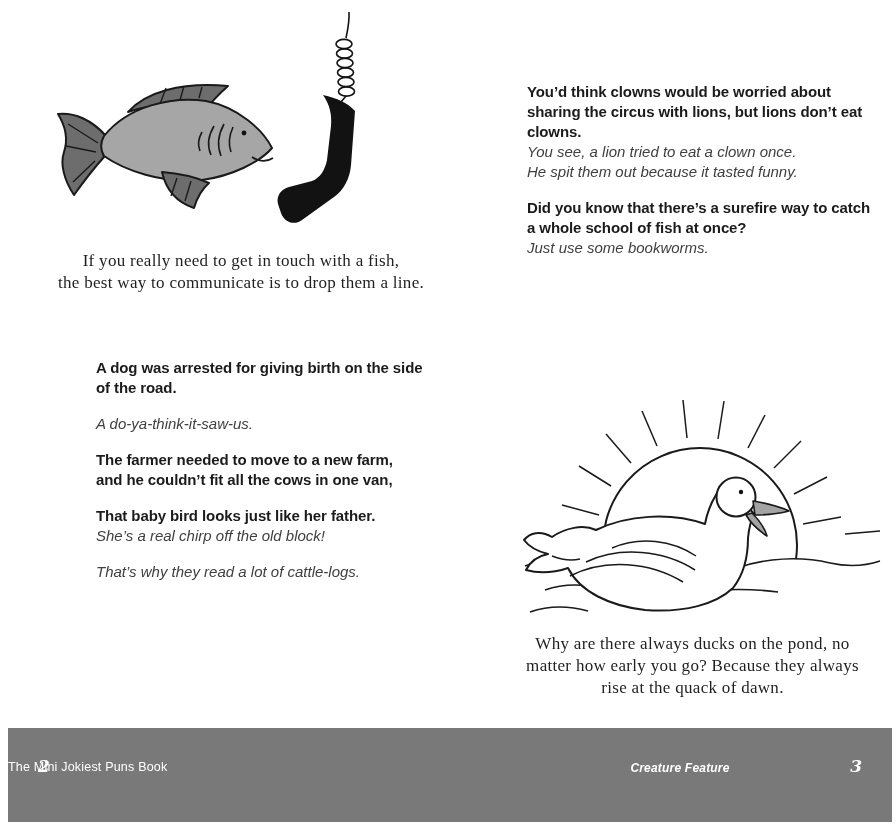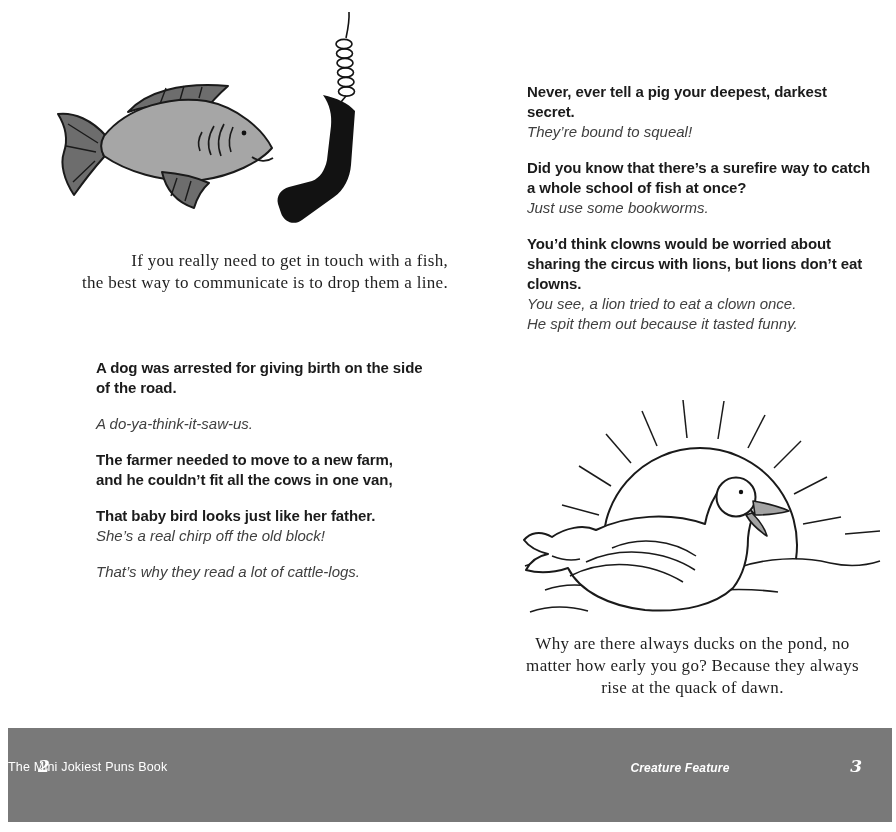--- a/index.html
+++ b/index.html
@@ -15,21 +15,21 @@
   }
   .punch{
     font-style:italic;font-size:15px;line-height:20px;color:#3f3f3f;
     white-space:pre-line;
   }
   .caption{
     position:absolute;text-align:center;white-space:pre-line;
     font-family:cursive;font-size:17px;line-height:22px;color:#1f1f1f;
     letter-spacing:0.3px;
   }
-  #caption-left{left:18px;top:250px;width:430px;text-align:right;}
+  #caption-left{left:26px;top:250px;width:430px;}
   #caption-right{left:500px;top:633px;width:385px;}
   #footer{
     position:absolute;left:8px;top:728px;width:884px;height:94px;
     background:#797979;color:#ffffff;
   }
   .pageno{
     position:absolute;top:28px;font-family:"DejaVu Serif",serif;
     font-style:italic;font-size:17px;font-weight:bold;
   }
   #pageno-left{left:30px;}
@@ -116,35 +116,30 @@
       <div class="setup">That baby bird looks just like her father.</div>
       <div class="punch">She’s a real chirp off the old block!</div>
     </div>
     <div class="joke">
       <div class="punch">That’s why they read a lot of cattle-logs.</div>
     </div>
   </div>
 
   <div class="jokes" style="left:527px;top:82px;width:345px;">
     <div class="joke">
-      <div class="setup">Never, ever tell a pig your deepest, darkest
-secret.</div>
-      <div class="punch">They’re bound to squeal!</div>
-    </div>
-    <div class="joke">
-      <div class="setup">Did you know that there’s a surefire way to catch
-a whole school of fish at once?</div>
-      <div class="punch">Just use some bookworms.</div>
-    </div>
-    <div class="joke">
       <div class="setup">You’d think clowns would be worried about
 sharing the circus with lions, but lions don’t eat
 clowns.</div>
       <div class="punch">You see, a lion tried to eat a clown once.
 He spit them out because it tasted funny.</div>
+    </div>
+    <div class="joke">
+      <div class="setup">Did you know that there’s a surefire way to catch
+a whole school of fish at once?</div>
+      <div class="punch">Just use some bookworms.</div>
     </div>
   </div>
 
   <svg id="duck-svg" width="368" height="250" viewBox="518 388 368 250" xmlns="http://www.w3.org/2000/svg">
     <g stroke="#1a1a1a" fill="none">
       <path stroke-width="2" fill="#ffffff" d="M604,559 A97,97 0 1 1 796,559"></path>
       <g stroke-width="1.5">
         <line x1="803" y1="524" x2="841" y2="517"></line>
         <line x1="794" y1="494" x2="827" y2="477"></line>
         <line x1="774" y1="468" x2="801" y2="441"></line>

